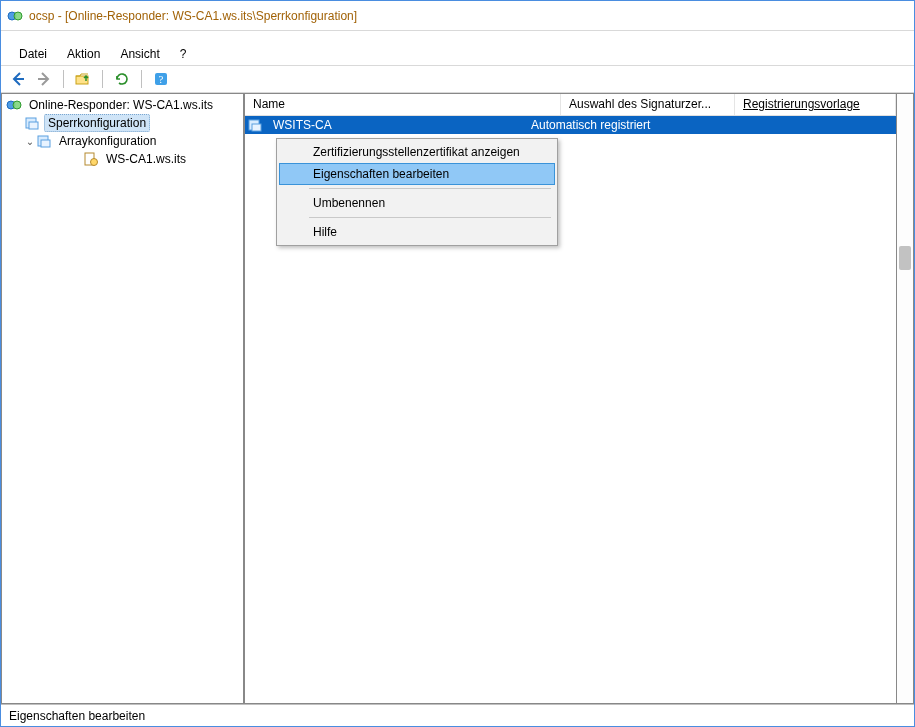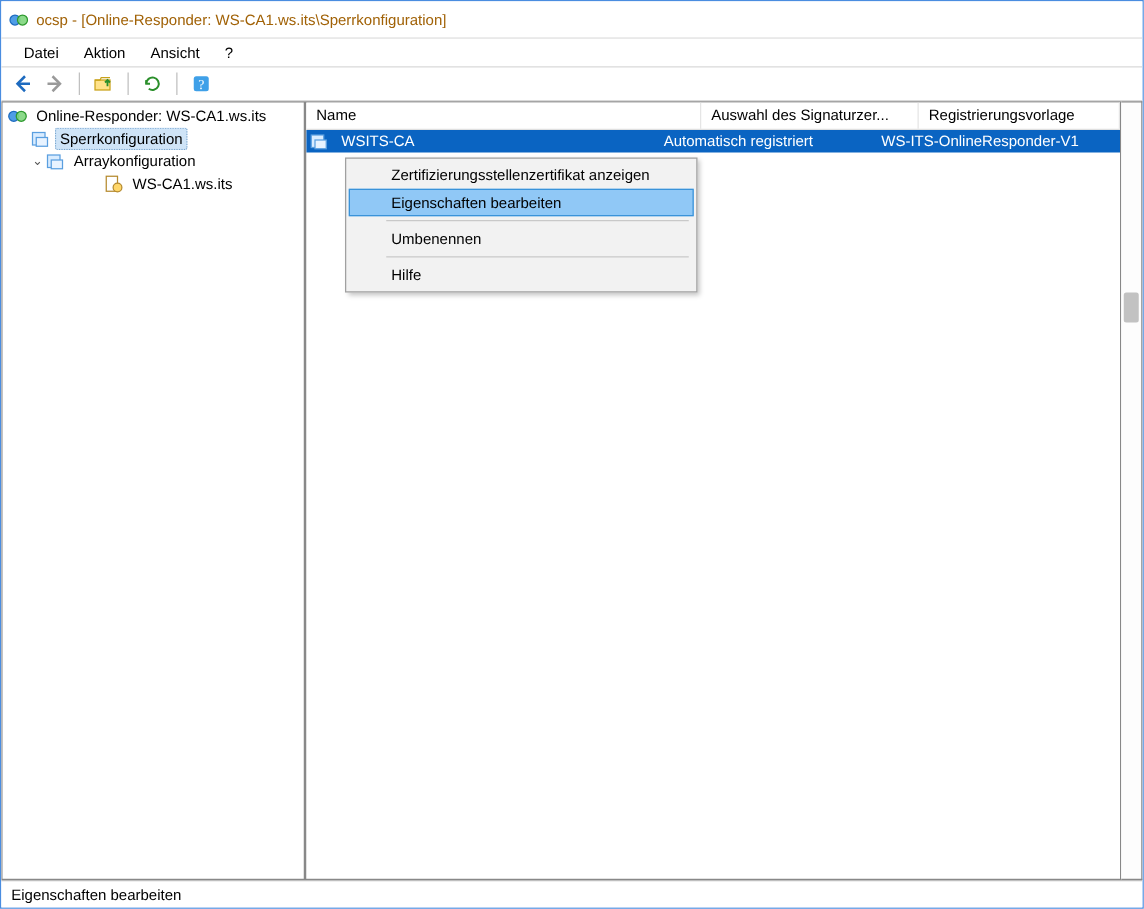--- a/index.html
+++ b/index.html
@@ -28,20 +28,21 @@
   .titlebar .title-text { font-size: 12px; color: #a16207; }
   
   .menubar {
     display: flex;
     align-items: center;
     height: 22px;
     padding: 0 8px;
     gap: 0;
     font-size: 12px;
     background: #ffffff;
+    margin-top: 12px;
   }
   .menubar .menu-item { padding: 2px 10px; cursor: default; }
   
   .toolbar {
     display: flex;
     align-items: center;
     height: 28px;
     padding: 2px 6px;
     gap: 4px;
     border-top: 1px solid #d9d9d9;
@@ -109,21 +110,21 @@
     font-size:12px;
     color:#000;
   }
   .list-header .col {
     padding: 3px 8px;
     border-right:1px solid #e5e5e5;
     overflow:hidden; text-overflow:ellipsis; white-space:nowrap;
   }
   .col-name { width: 316px; }
   .col-sig { width: 174px; }
-  .col-reg { flex:1; }
+  .col-reg { flex:1;text-decoration:underline; }
 
   .list-body { flex:1; position:relative; }
   .list-row {
     display:flex;
     height:18px;
     align-items:center;
     font-size:12px;
     color:#000;
   }
   .list-row.selected {
@@ -300,21 +301,20 @@
     <div class="list-body">
       <div class="list-row selected">
         <span class="row-icon">
           <svg width="16" height="16" viewBox="0 0 16 16">
               <rect x="2" y="3" width="10" height="10" fill="#d9ecff" stroke="#5a9fe0"></rect>
               <rect x="5" y="7" width="9" height="7" fill="#e8f3ff" stroke="#5a9fe0"></rect>
             </svg>
         </span>
         <div class="cell col-name" style="width:258px">WSITS-CA</div>
         <div class="cell col-sig">Automatisch registriert</div>
-        <div class="cell col-reg">WS-ITS-OnlineResponder-V1</div>
       </div>
 
       <div class="context-menu">
         <div class="cm-item">Zertifizierungsstellenzertifikat anzeigen</div>
         <div class="cm-item hover">Eigenschaften bearbeiten</div>
         <div class="cm-sep"></div>
         <div class="cm-item">Umbenennen</div>
         <div class="cm-sep"></div>
         <div class="cm-item">Hilfe</div>
       </div>

